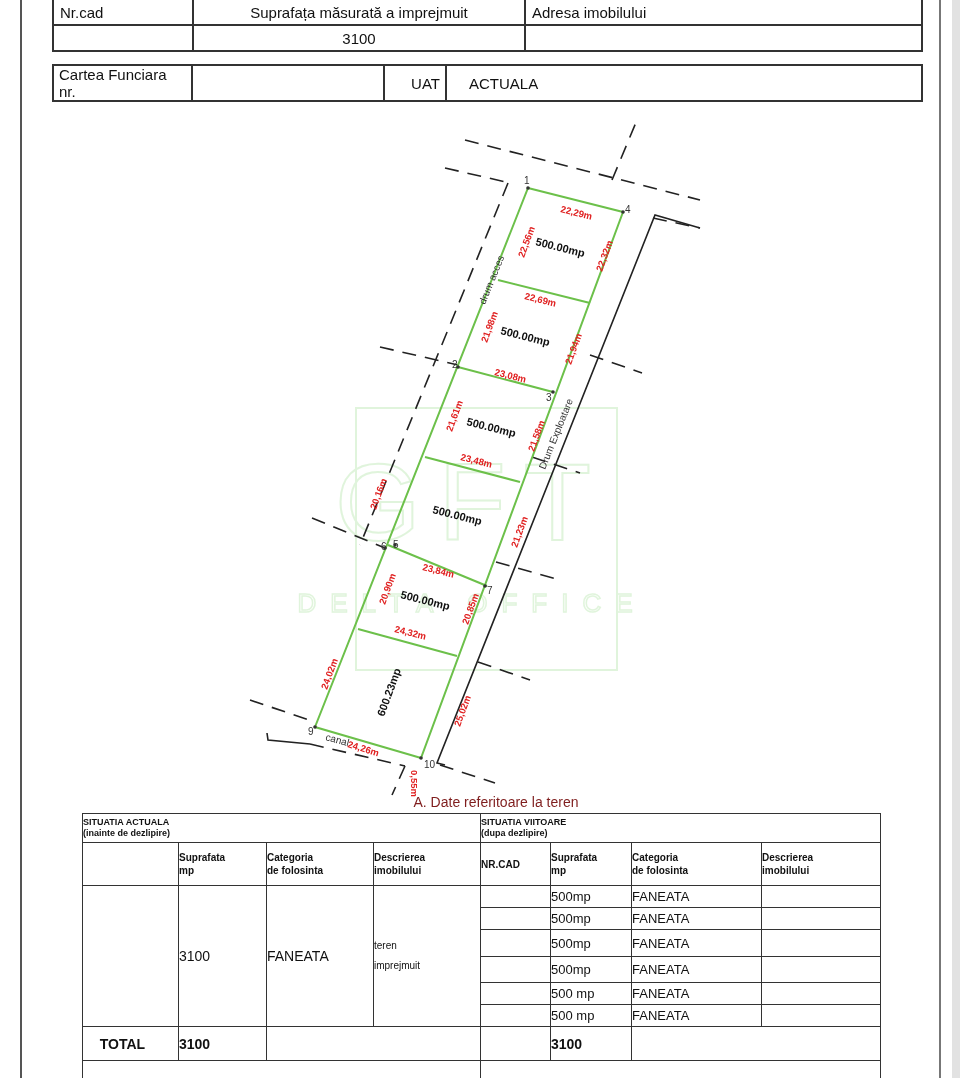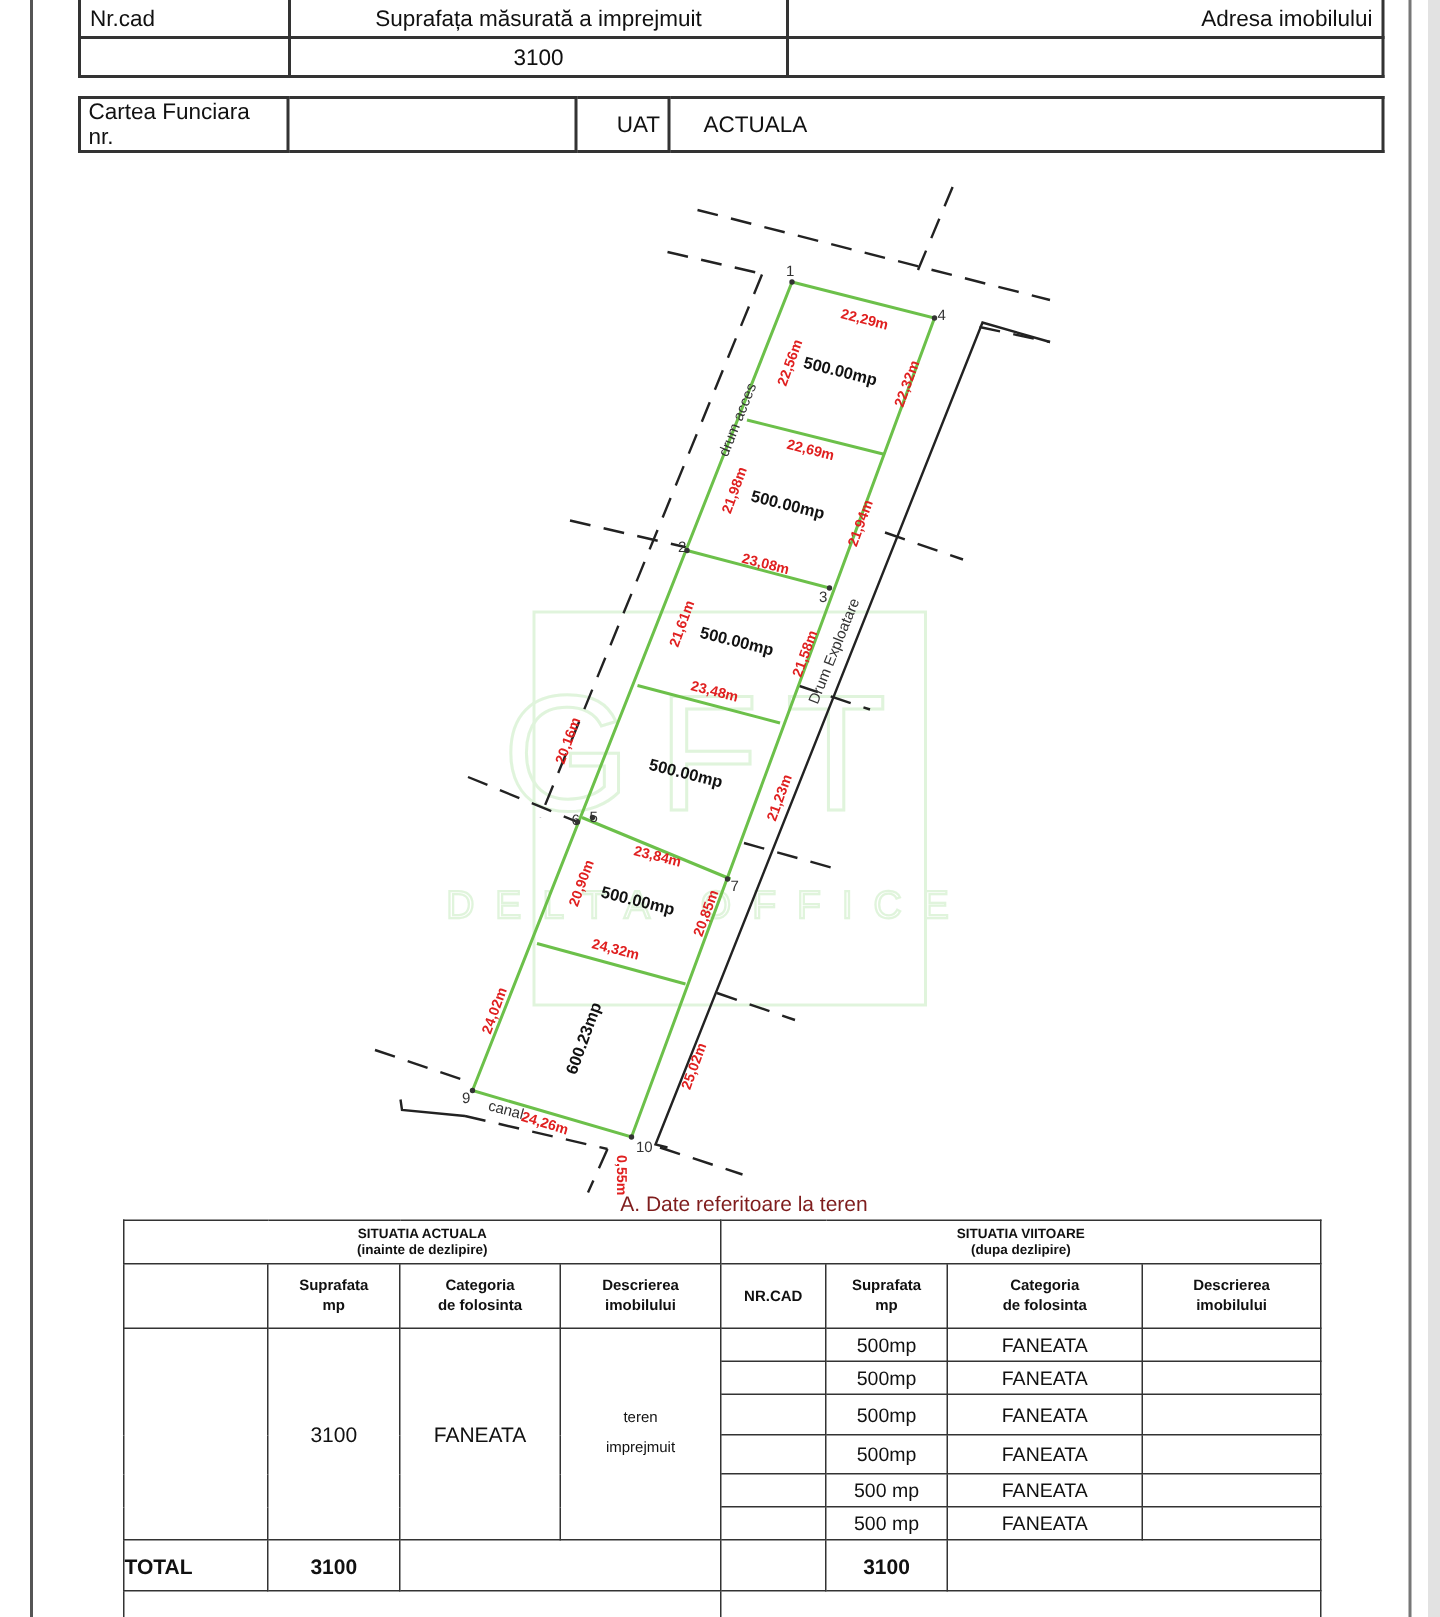--- a/index.html
+++ b/index.html
@@ -13,35 +13,35 @@
   }
   .frame-left { position:absolute; left:20px; top:0; width:2px; height:1078px; background:#555; }
   .frame-right { position:absolute; left:939px; top:0; width:2px; height:1078px; background:#777; }
   .frame-shadow { position:absolute; left:952px; top:0; width:8px; height:1078px; background:#e2e2e2; }
 
   table { border-collapse:collapse; }
   .hdr-table { position:absolute; left:52px; top:-2px; width:871px; }
   .hdr-table td { border:2px solid #333; font-size:15px; height:24px; padding:0 6px; }
   .hdr-table .c1 { width:126px; }
   .hdr-table .c2 { width:318px; text-align:center; }
-  .hdr-table .c3 { text-align:right; }
+  .hdr-table .c3 { text-align:left; }
 
   .cf-table { position:absolute; left:52px; top:64px; width:871px; }
   .cf-table td { border:2px solid #333; font-size:15px; height:23px; padding:0 5px; }
 
   .sketch { position:absolute; left:0; top:0; width:960px; height:800px; pointer-events:none; }
   .sketch text { font-family:"Liberation Sans", sans-serif; }
 
   .section-title {
     position:absolute; left:16px; width:960px; top:794px; text-align:center;
     font-size:14px; color:#7f1d1d;
   }
 
   .main-table { position:absolute; left:82px; top:813px; width:798px; table-layout:fixed; }
-  .main-table td { border:1.5px solid #333; text-align:center; vertical-align:middle; padding:0; }
+  .main-table td { border:1.5px solid #333; vertical-align:middle; padding:0; }
   .main-table .grp { font-size:9px; font-weight:bold; height:28px; line-height:11px; }
   .main-table .grp span.sub { font-weight:bold; display:block; }
   .main-table .colh { font-size:10px; font-weight:bold; height:42px; line-height:13px; }
   .main-table .v { font-size:13px; }
   .main-table .row { height:22px; }
   .main-table .total { font-size:14px; font-weight:bold; height:33px; }
   .main-table .bigcell { font-size:14px; }
   .main-table .desc { font-size:10px; line-height:20px; }
 </style>
 </head>
@@ -247,21 +247,21 @@
     <td class="v">FANEATA</td>
     <td class="v"></td>
   </tr>
   <tr class="row">
     <td class="v"></td>
     <td class="v">500 mp</td>
     <td class="v">FANEATA</td>
     <td class="v"></td>
   </tr>
   <tr>
-    <td class="total" style="text-align:left;padding-right:16px">TOTAL</td>
+    <td class="total" style="text-align:center;padding-right:16px">TOTAL</td>
     <td class="total">3100</td>
     <td class="total" colspan="2"></td>
     <td class="total"></td>
     <td class="total">3100</td>
     <td class="total" colspan="2"></td>
   </tr>
   <tr style="height:20px">
     <td colspan="4"></td>
     <td colspan="4"></td>
   </tr>

